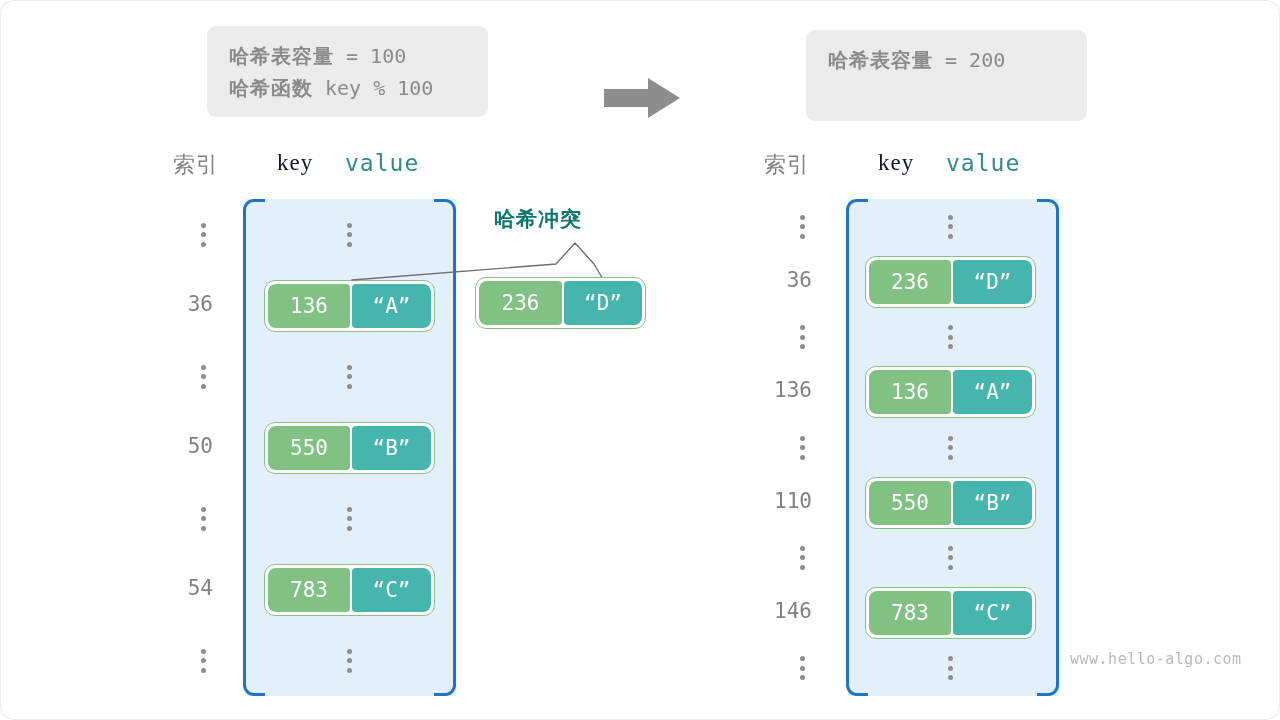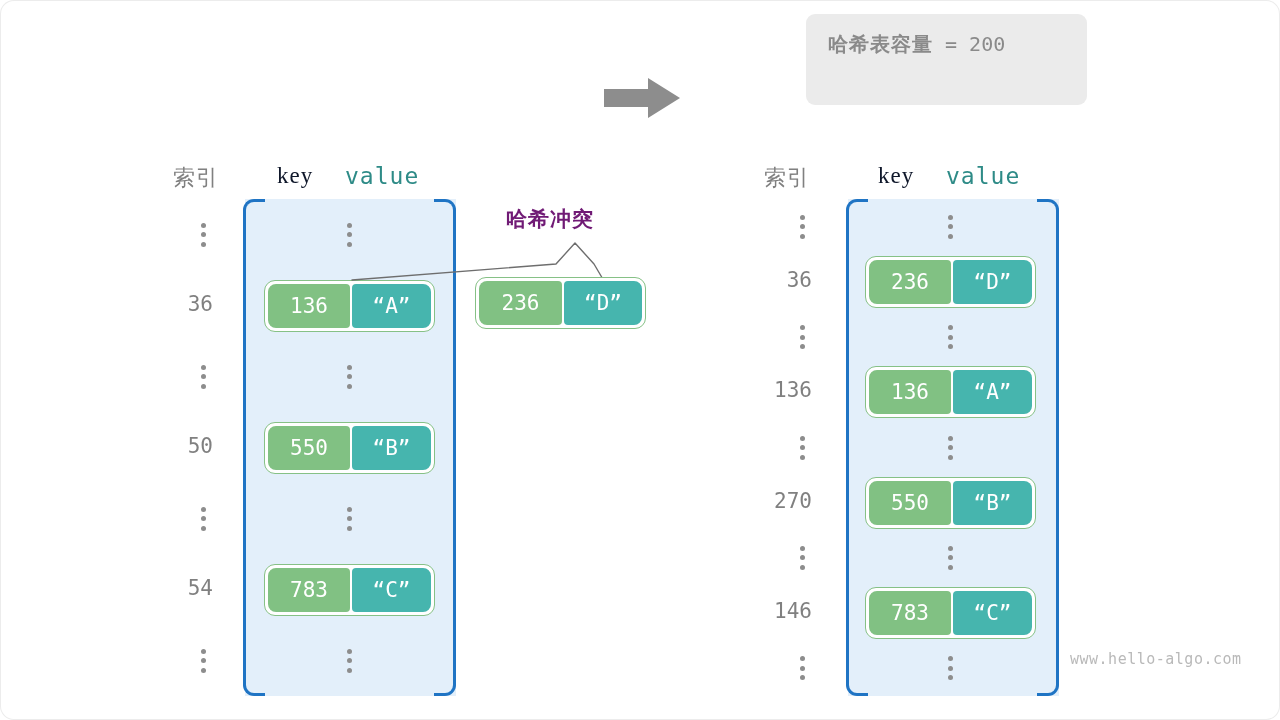--- a/index.html
+++ b/index.html
@@ -57,21 +57,20 @@
     white-space: nowrap;
   }
   .arrow-wrap {
     position: absolute;
   }
 
   
   .col-head {
     position: absolute;
     white-space: nowrap;
-    margin-top: 13px;
   }
   .head-index {
     font-family: "DejaVu Sans", sans-serif;
     font-size: 22px;
     color: #808080;
     letter-spacing: 1px;
   }
   .head-key {
     font-family: Liberation Serif, serif;
     font-size: 23px;
@@ -162,24 +161,23 @@
     border-radius: 4px 8px 8px 4px;
     margin-left: 2px;
   }
 
   
   .collision-label {
     position: absolute;
     font-family: "DejaVu Sans", sans-serif;
     font-weight: bold;
     font-size: 21px;
-    color: #701a75;
-    letter-spacing: 1px;
-    white-space: nowrap;
-    margin-left: 12px;
+    color: #0f766e;
+    letter-spacing: 1px;
+    white-space: nowrap;
   }
   svg.overlay {
     position: absolute;
     left: 0;
     top: 0;
     width: 1280px;
     height: 720px;
     pointer-events: none;
   }
 
@@ -191,28 +189,32 @@
     color: #b9b9b9;
     letter-spacing: 0.5px;
     white-space: nowrap;
   }
 </style>
 </head>
 <body>
 
 <div id="canvas">
 
+  <div class="info-box" style="left:207px; top:26px; width:281px; height:91px;">
+    <div class="info-line"><span class="cjk">哈希表容量</span><span> = 100</span></div>
+    <div class="info-line"><span class="cjk">哈希函数</span><span> key % 100</span></div>
+  </div>
 
   <div class="arrow-wrap" style="left:604px; top:78px;">
     <svg width="76" height="42" viewBox="0 0 76 42">
       <polygon points="0,11 44,11 44,0 76,20 44,40 44,29 0,29" fill="#8d8d8d"></polygon>
     </svg>
   </div>
 
-  <div class="info-box" style="left:806px; top:14px; width:281px; height:91px;">
+  <div class="info-box" style="left:806px; top:30px; width:281px; height:91px;">
     <div class="info-line"><span class="cjk">哈希表容量</span><span> = 200</span></div>
   </div>
 
   <div class="col-head head-index" style="left:173px; top:150px;">索引</div>
   <div class="col-head head-key" style="left:277px; top:150px;">key</div>
   <div class="col-head head-value" style="left:345px; top:150px;">value</div>
 
   <div class="bucket-panel" style="left:245px; top:199px; width:211px; height:497px;"></div>
   <div class="bracket left" style="left:243px; top:199px; height:497px;"></div>
   <div class="bracket right" style="left:434px; top:199px; height:497px;"></div>
@@ -335,21 +337,21 @@
         <i></i>
         <i></i>
         <i></i>
       </div>
       <div class="idx-label" style="left: 732px; width: 80px; top: 433.5px;"></div>
       <div class="vdots" style="left: 947px; top: 435.5px;">
         <i></i>
         <i></i>
         <i></i>
       </div>
-      <div class="idx-label" style="left: 732px; width: 80px; top: 488.722px;">270</div>
+      <div class="idx-label" style="left: 732px; width: 80px; top: 488.722px;">110</div>
       <div class="pair" style="left: 864.5px; top: 476.722px; width: 171px; height: 52px;">
         <div class="cell key" style="width: 84px;">550</div>
         <div class="cell val" style="width: 79px;">“B”</div>
       </div>
       <div class="vdots" style="left: 799px; top: 545.944px;">
         <i></i>
         <i></i>
         <i></i>
       </div>
       <div class="idx-label" style="left: 732px; width: 80px; top: 543.944px;"></div>

